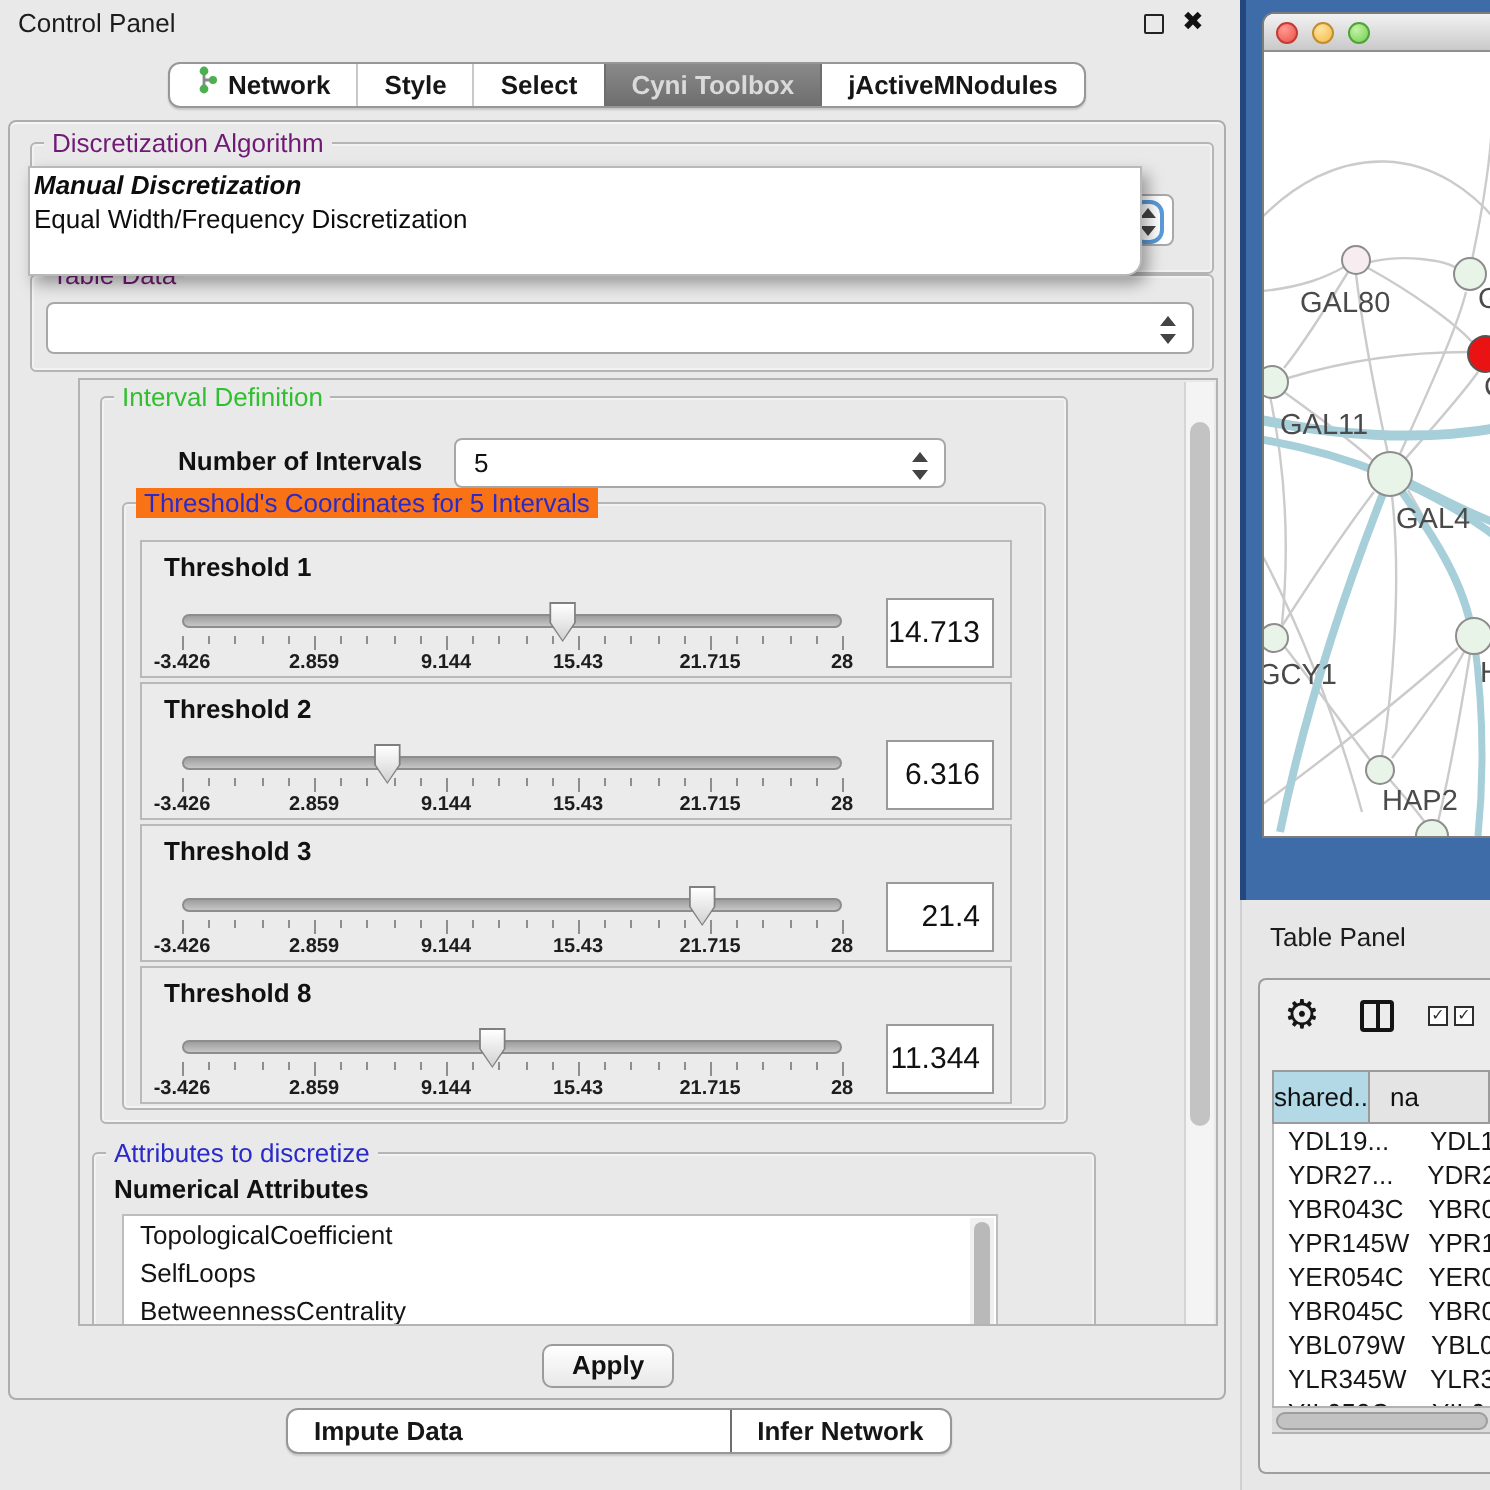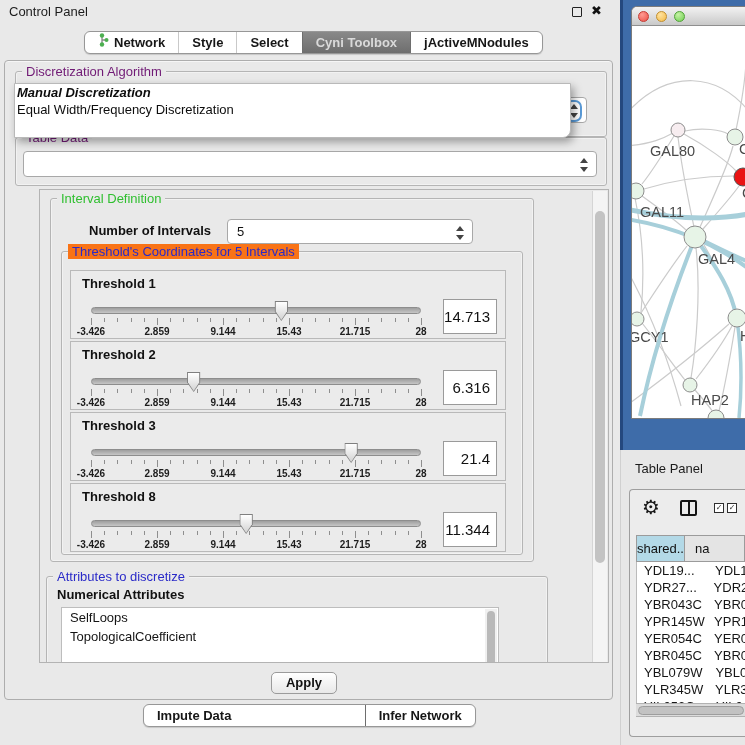--- a/index.html
+++ b/index.html
@@ -367,22 +367,23 @@
               </div>
             </div>
         </div>
       </div>
 
       <div class="groupbox" style="left:6px; top:386px; width:502px; height:112px;">
         <span class="group-title blue">Attributes to discretize</span>
         <span style="position:absolute; left:10px; top:10px; font-size:13px; font-weight:bold; color:#111;">Numerical Attributes</span>
         <div id="attributes-list">
 
-        <div class="list-item">SelfLoops</div>
-            <div class="list-item">TopologicalCoefficient</div>
+        <div class="list-item">TopologicalCoefficient</div>
+            <div class="list-item">SelfLoops</div>
+            <div class="list-item">BetweennessCentrality</div>
             <div id="list-scrollbar">
               <div class="thumb"></div>
             </div>
           </div>
       </div>
 
       <div id="v-scrollbar">
         <div class="thumb"></div>
       </div>
     </div>

